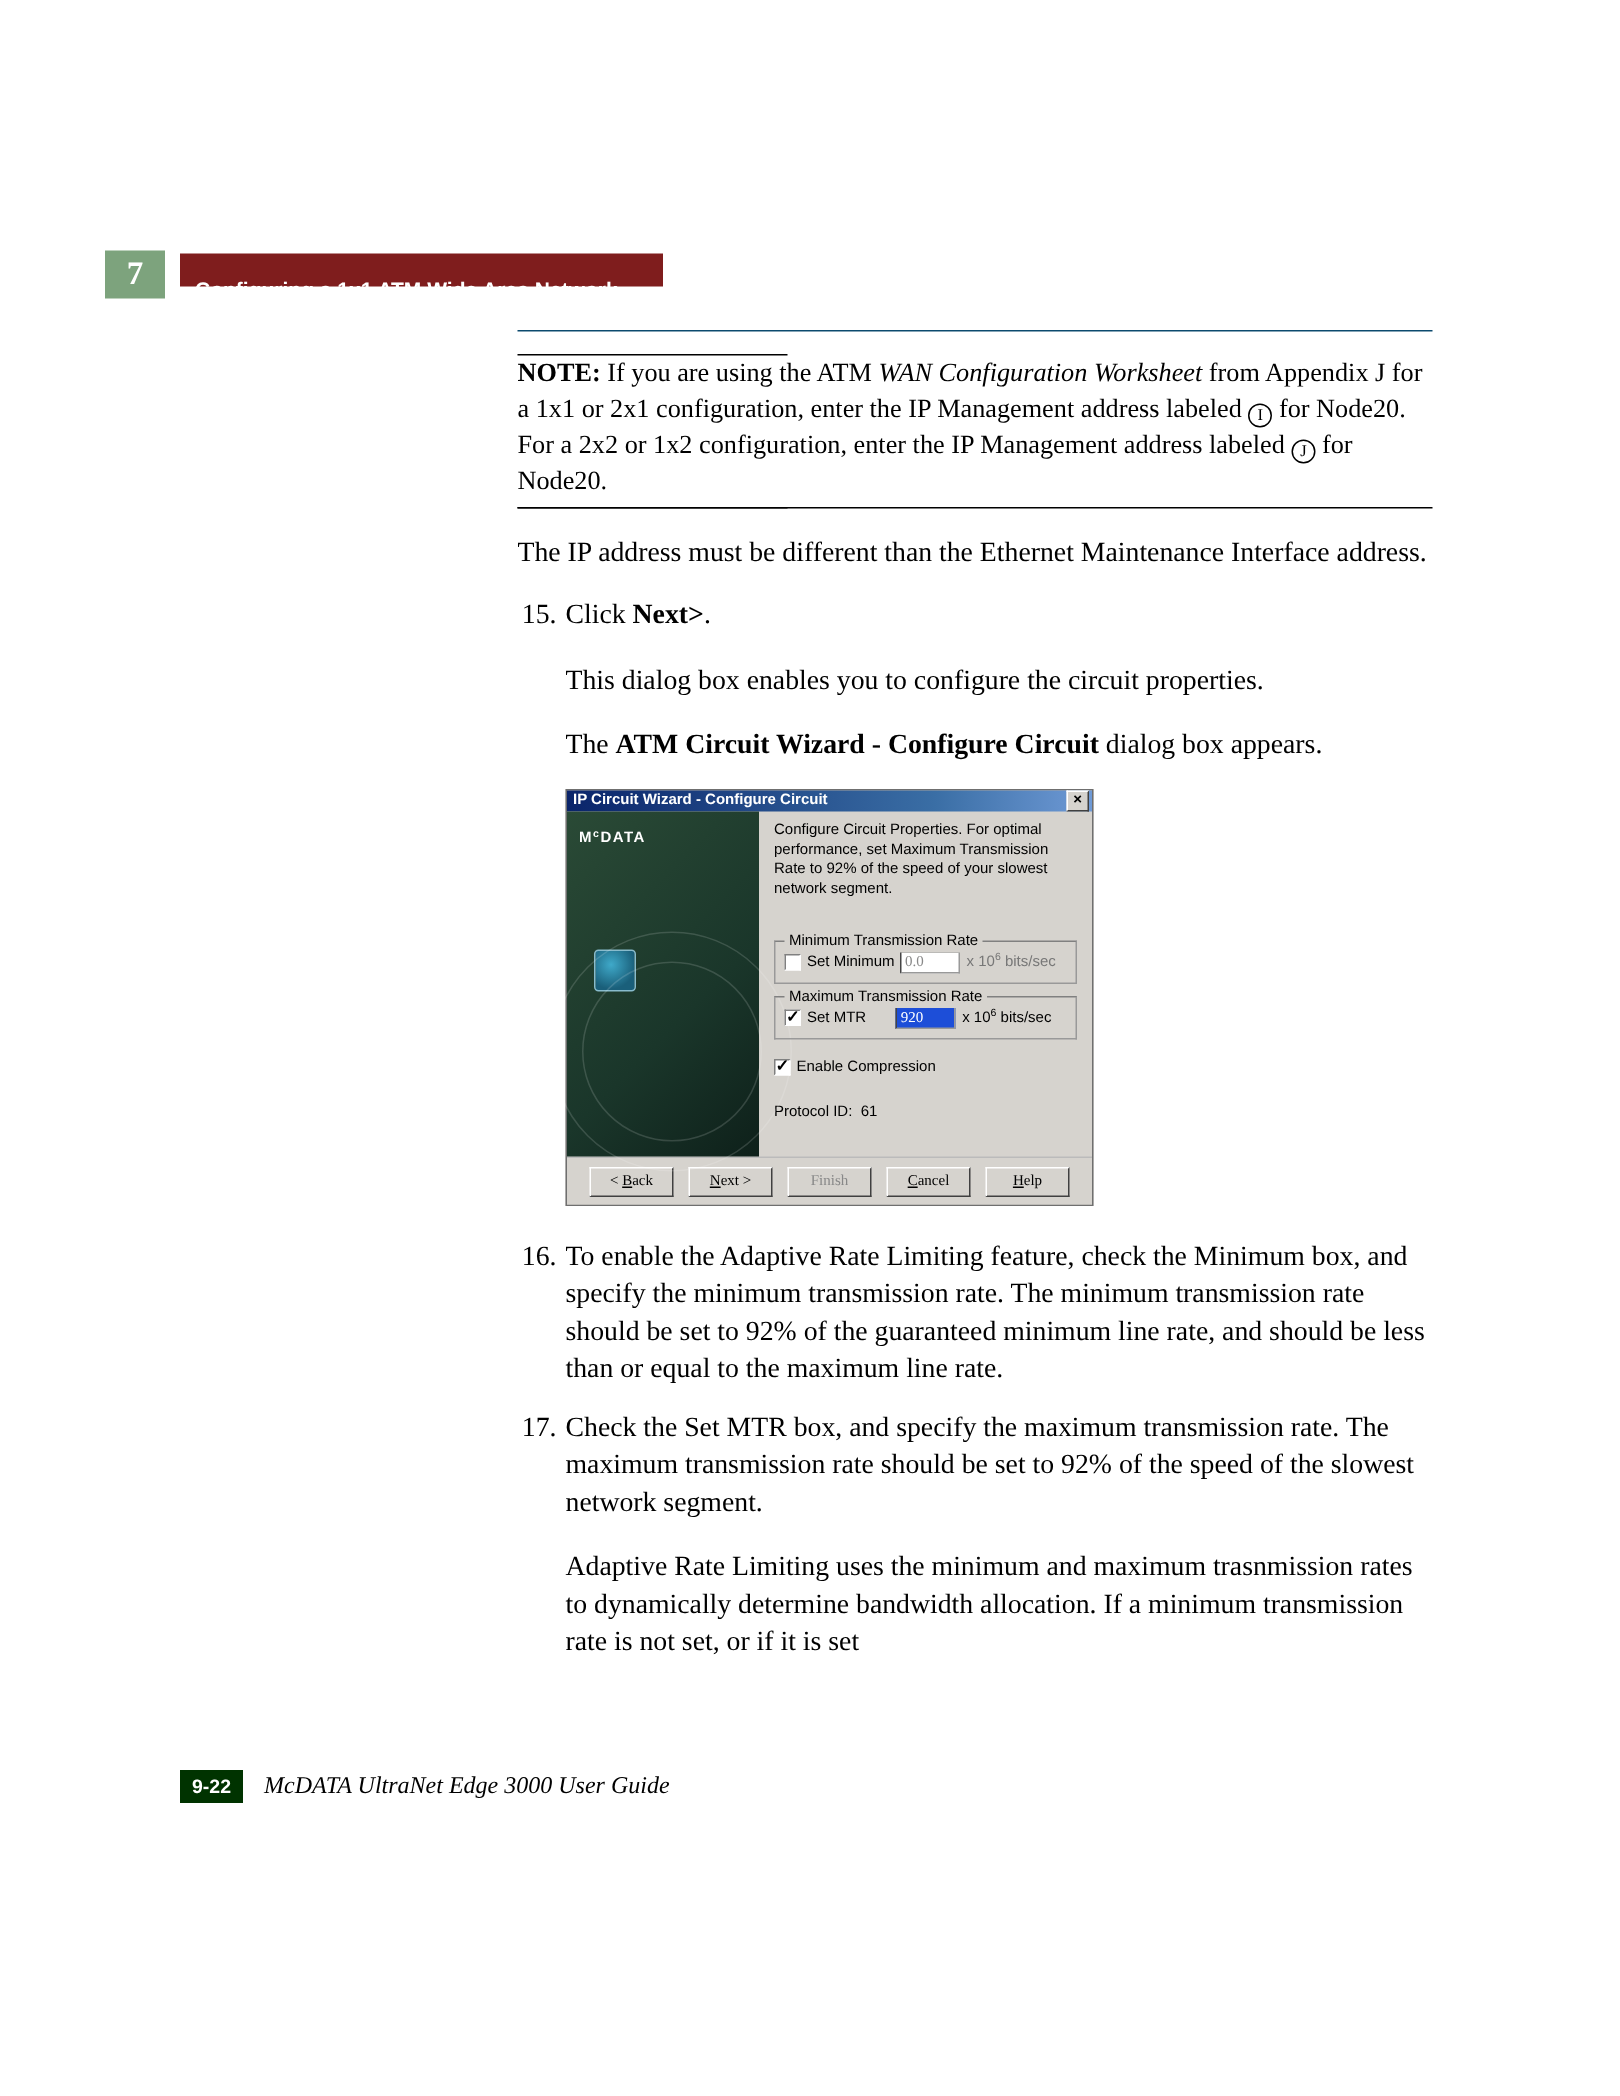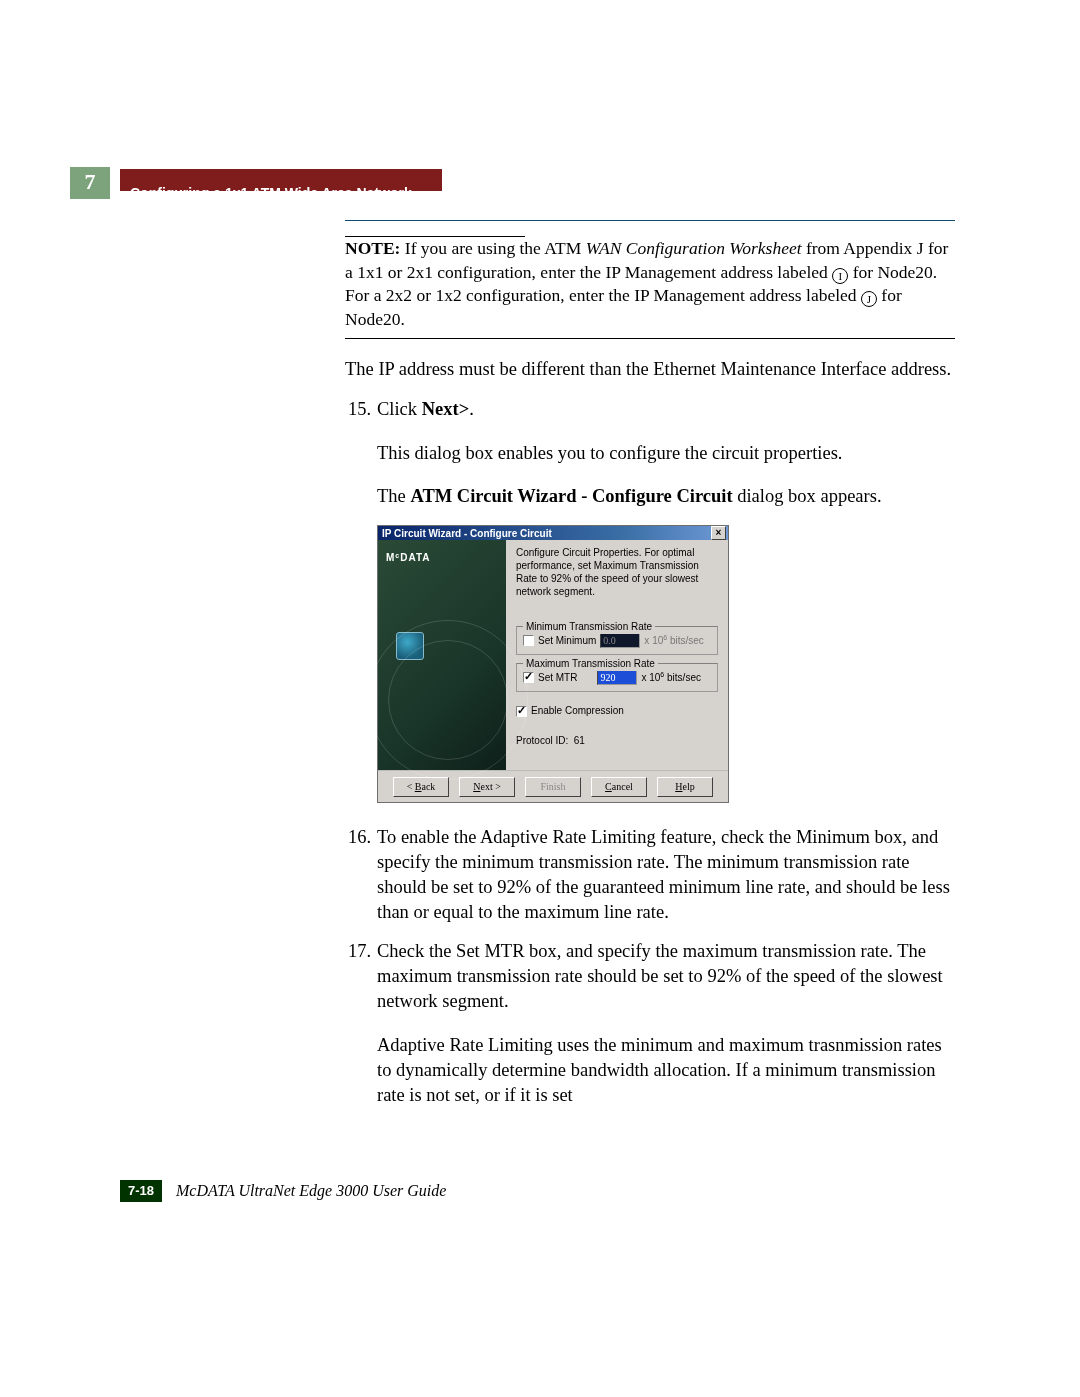--- a/index.html
+++ b/index.html
@@ -128,21 +128,21 @@
     border:1px solid #999; border-top-color:#808080;
     margin-top:14px; padding:6px 6px; position:relative;
   }
   .fieldset .legend {
     position:absolute; top:-7px; left:6px; background:#d6d3ce; padding:0 3px; font-size:10px;
   }
   .checkbox-row { display:flex; align-items:center; gap:4px; font-size:10px; }
   .cb { width:11px; height:11px; background:#fff; border:1px solid #808080; border-right-color:#fff; border-bottom-color:#fff; position:relative; }
   .cb.checked::after{ content:"✓"; position:absolute; top:-3px; left:0; font:bold 11px Arial; }
   .txt-in {
-    width:40px; height:15px; background:#0f172a; border:1px inset #999;
+    width:40px; height:15px; background:#ffffff; border:1px inset #999;
     font:10px Tahoma; padding:0 2px; display:inline-flex; align-items:center;
   }
   .txt-in.sel { background:#1d4ed8; color:#fff; }
   .unit { color:#777; font-size:10px; }
   .unit sup{ font-size:7px; }
   .dlg-right .plain-check { margin-top:12px; }
   .proto { margin-top:16px; font-size:10px; }
   .dlg-buttons {
     height:32px; background:#d6d3ce; display:flex; justify-content:center; align-items:center; gap:10px; border-top:1px solid #bbb;
   }
@@ -275,16 +275,16 @@
         <span class="num">17.</span>
         <span class="li-body">Check the Set MTR box, and specify the maximum transmission rate. The maximum transmission rate should be set to 92% of the speed of the slowest network segment.</span>
       </li>
     </ol>
 
     <p class="indent-para">Adaptive Rate Limiting uses the minimum and maximum trasnmission rates to dynamically determine bandwidth allocation. If a minimum transmission rate is not set, or if it is set</p>
 
   </div>
 
   <div class="footer">
-    <span class="pg">7-18</span>
+    <span class="pg">9-22</span>
     <span class="guide">McDATA UltraNet Edge 3000 User Guide</span>
   </div>
 </div>
 
 </body></html>

